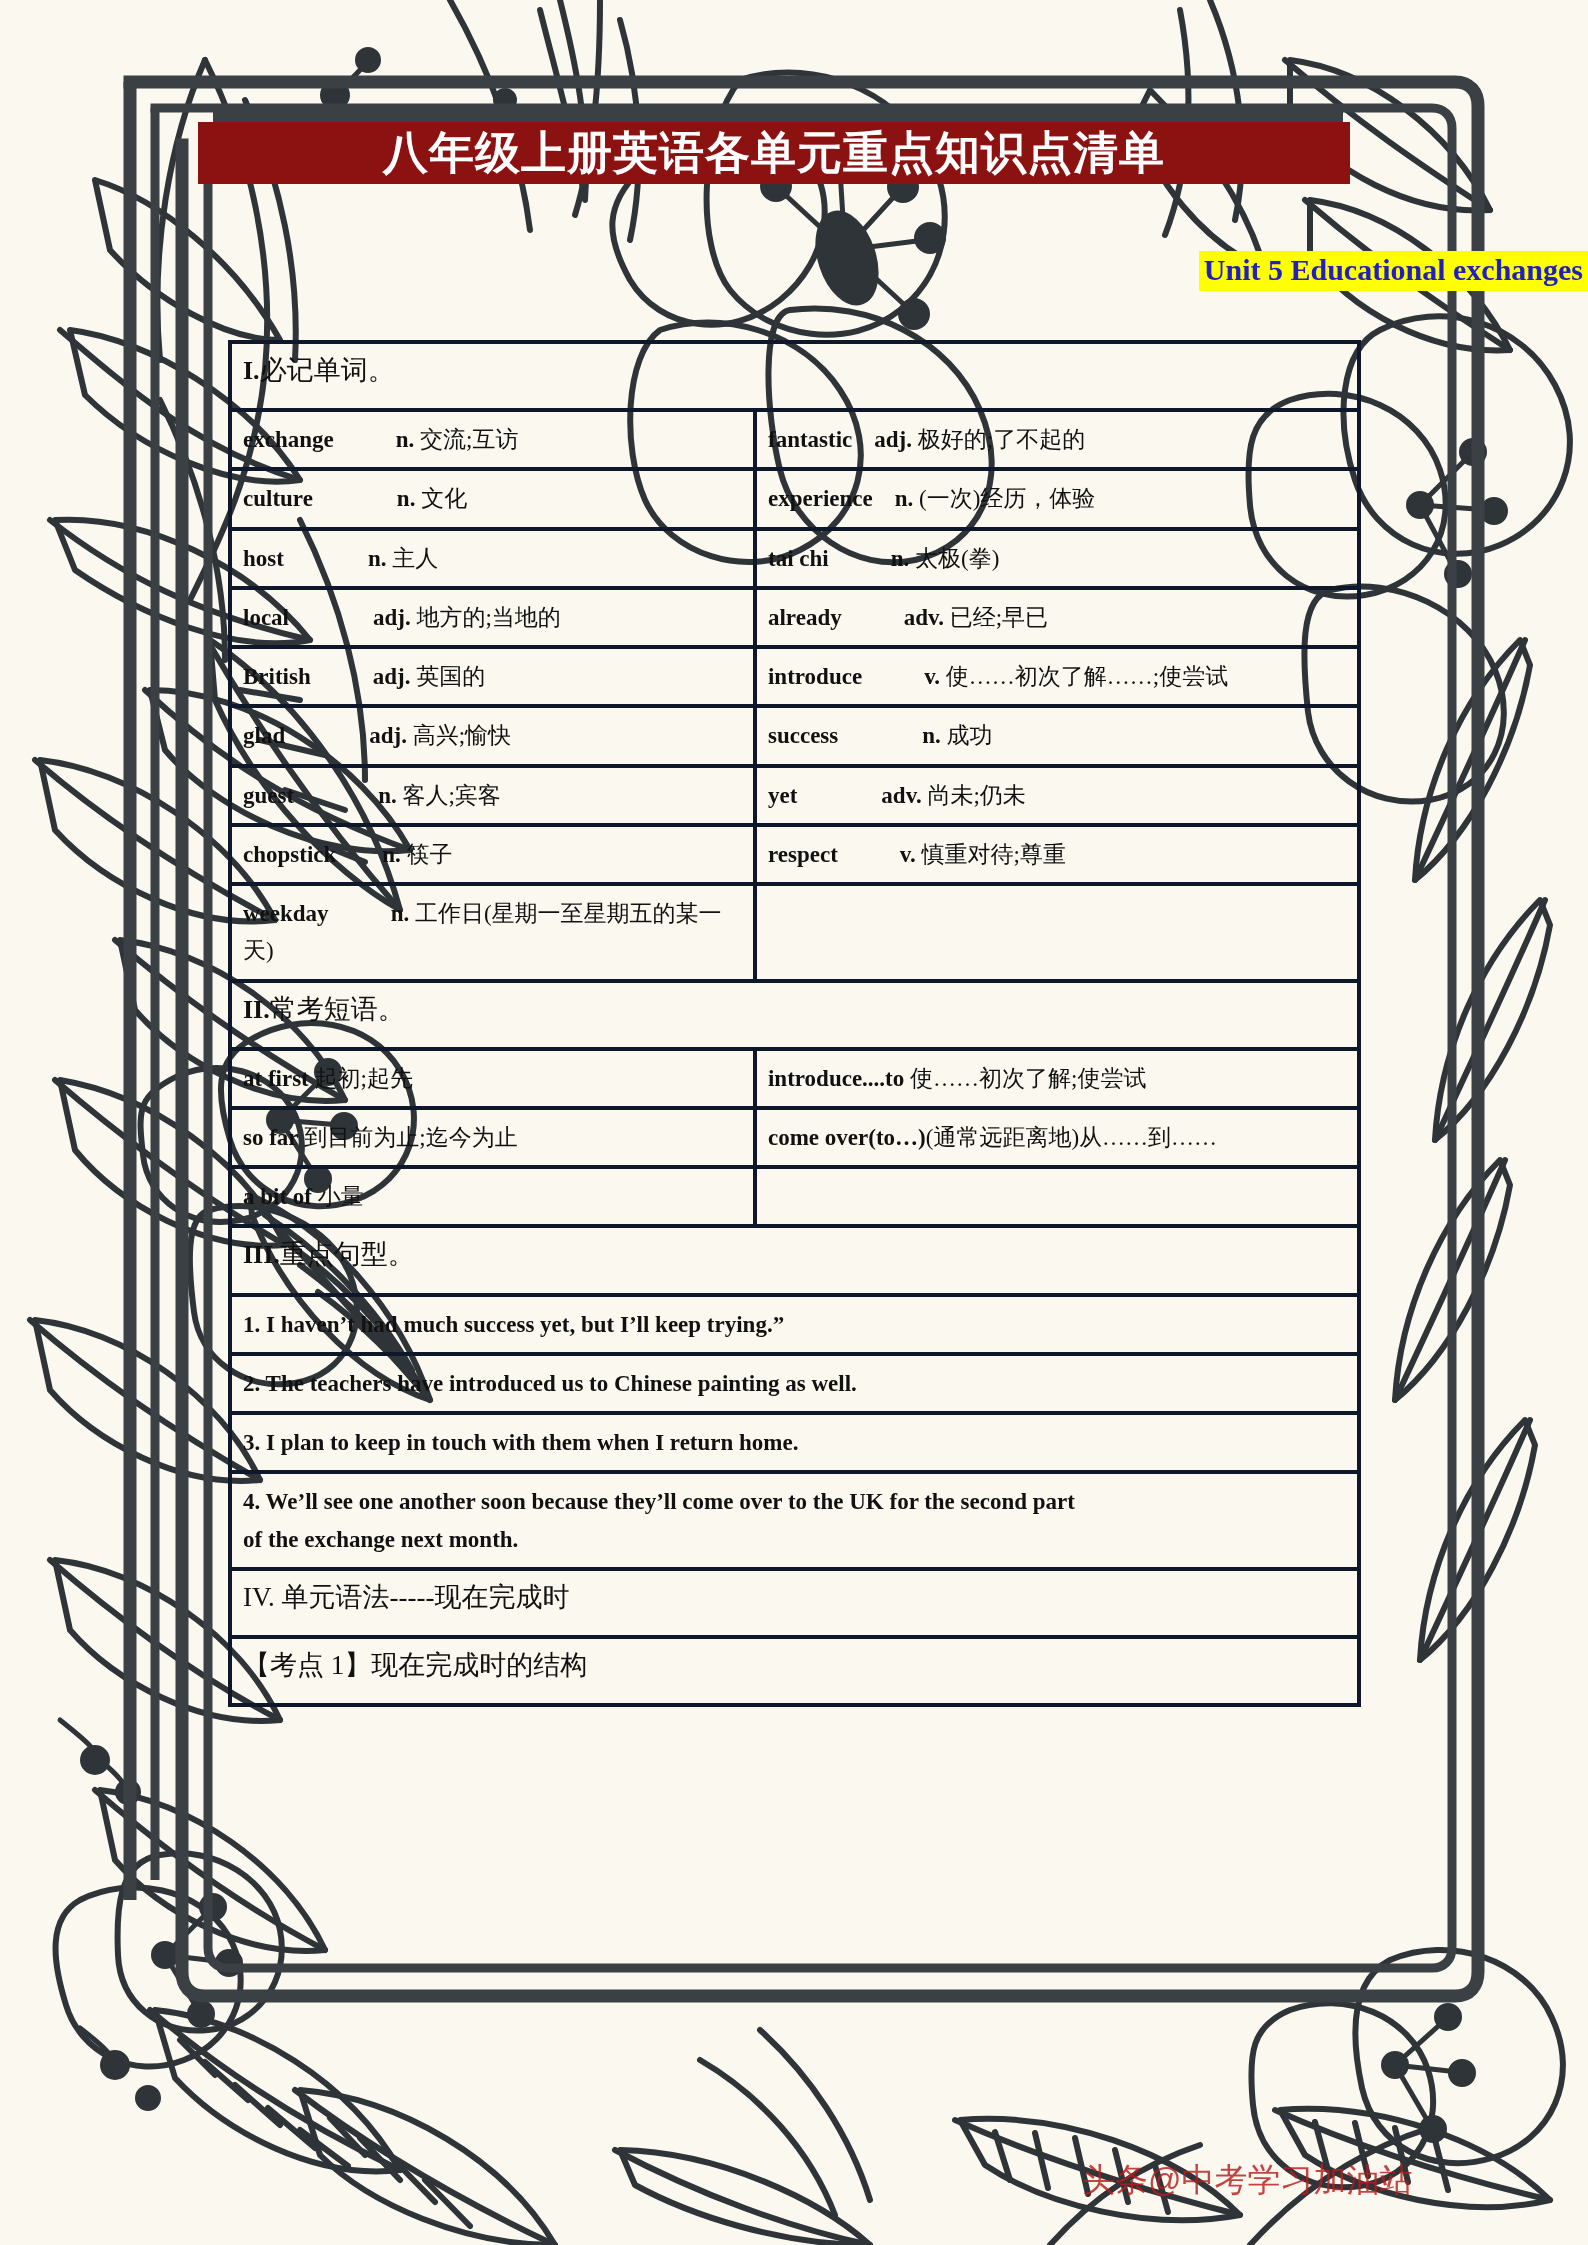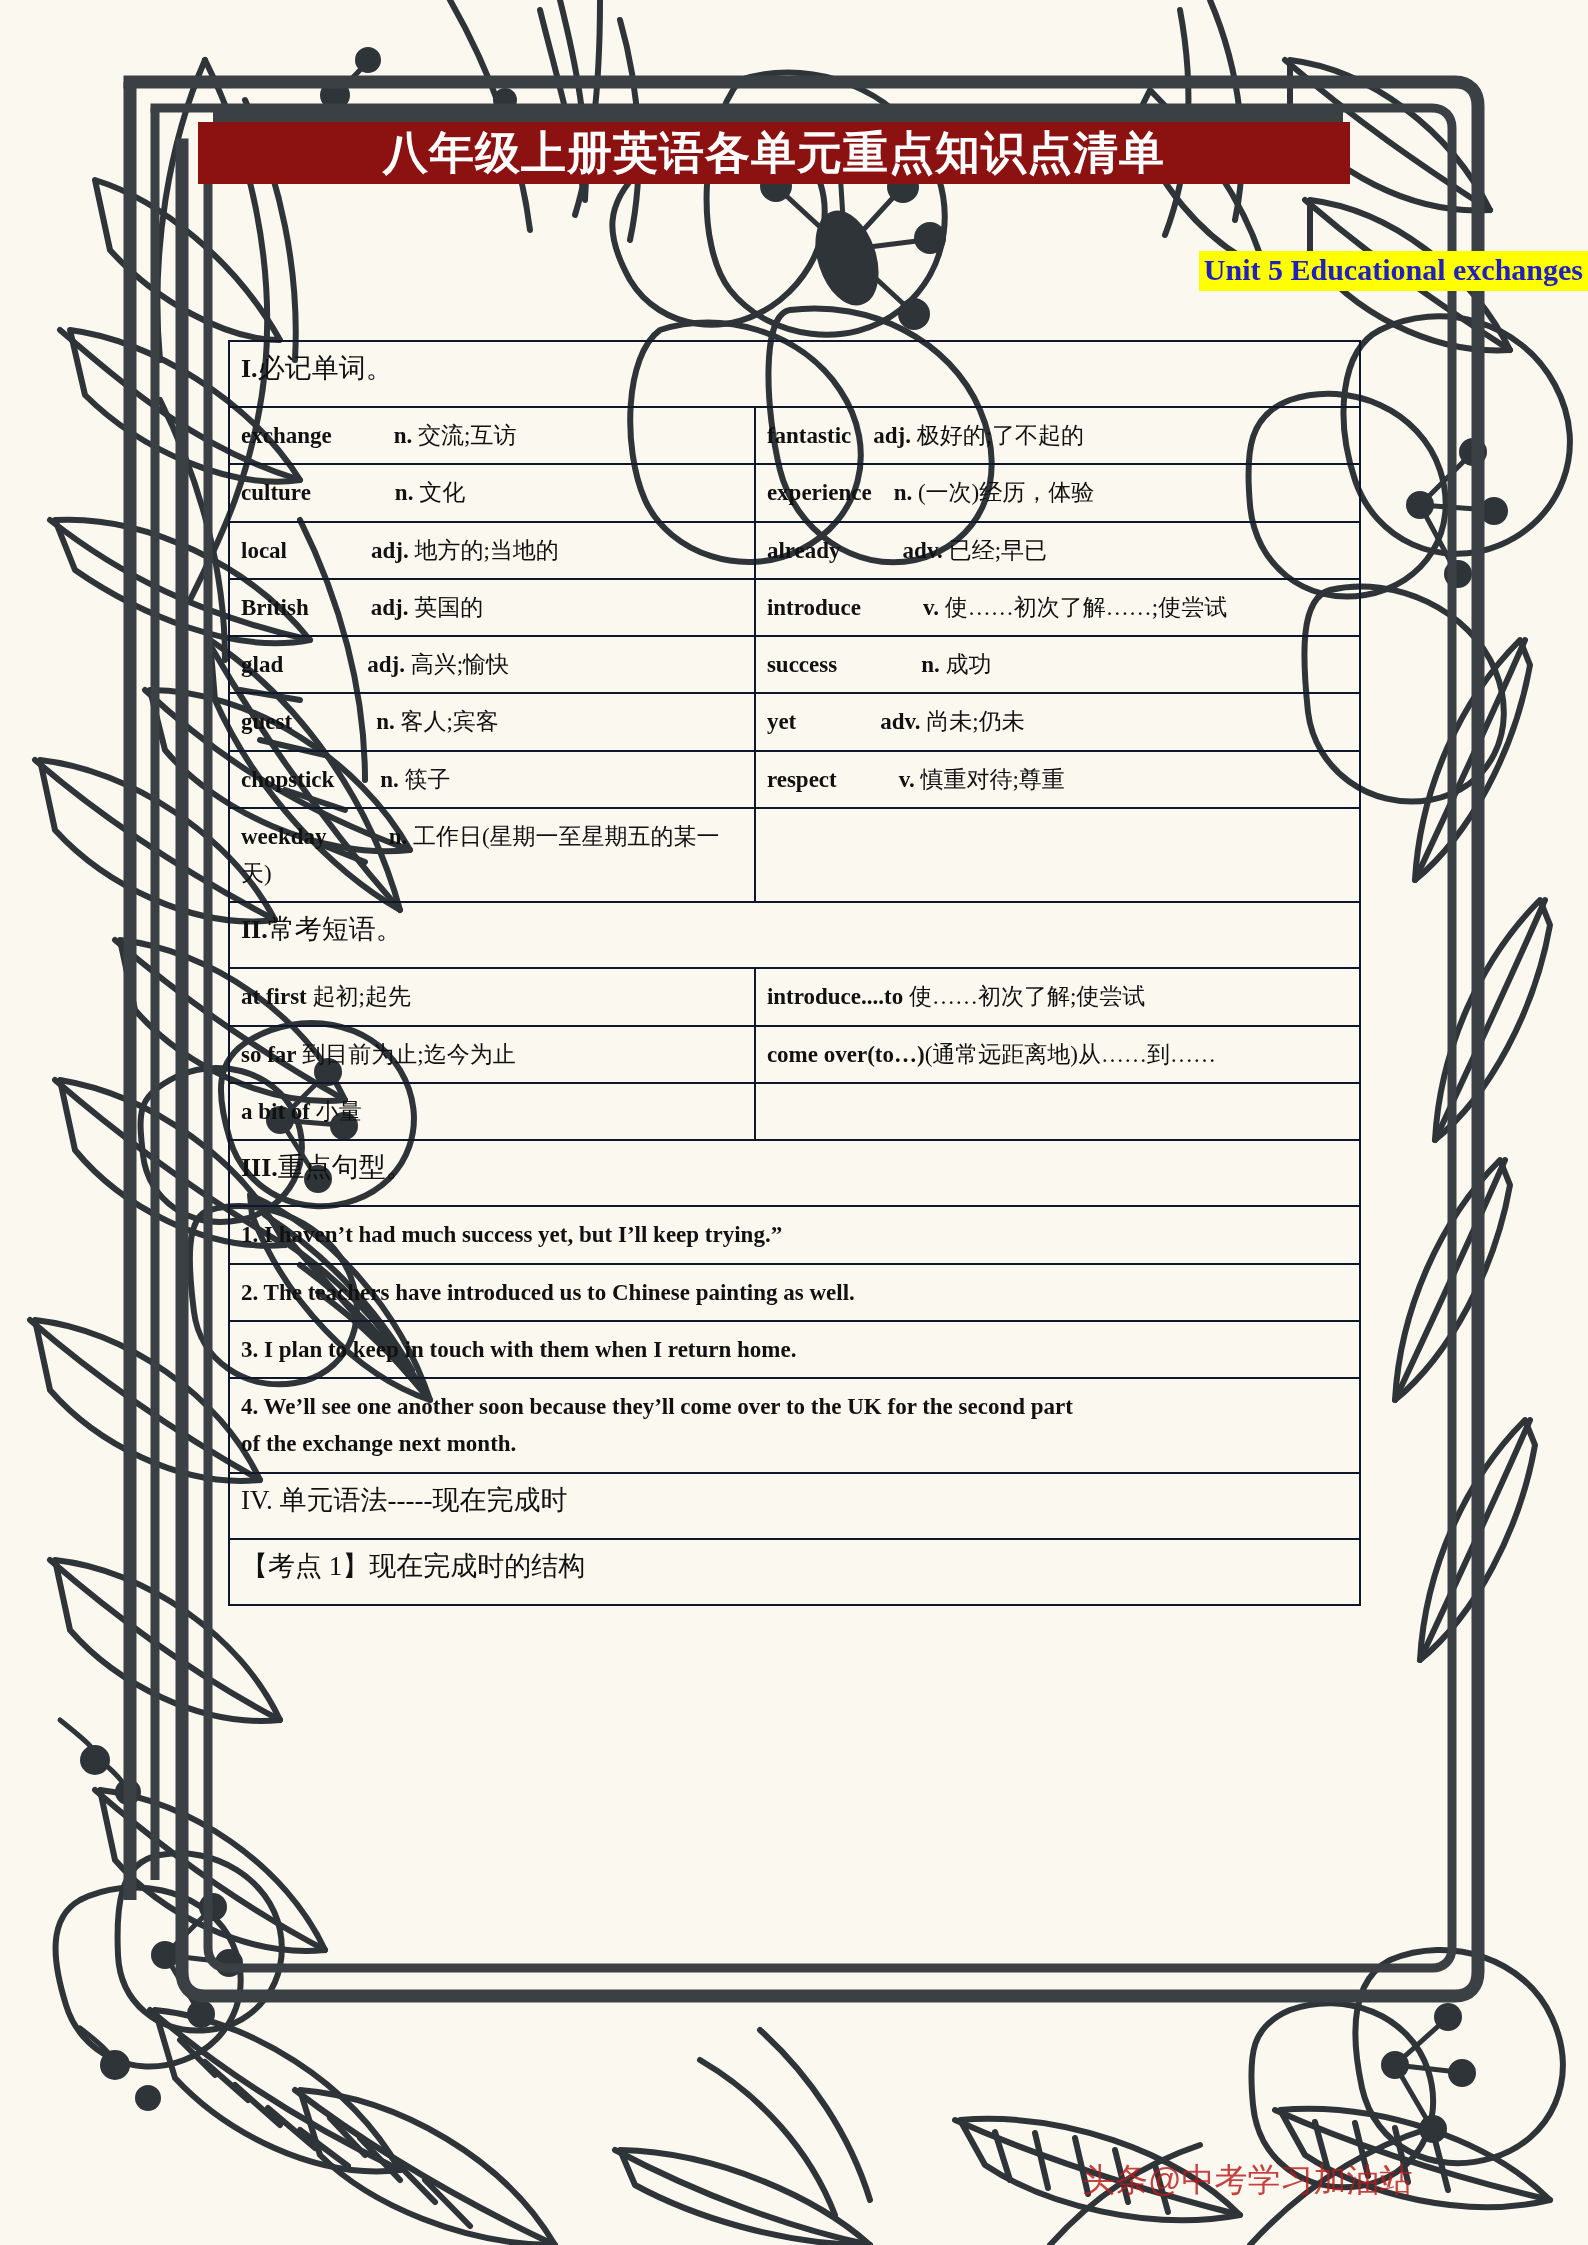--- a/index.html
+++ b/index.html
@@ -96,21 +96,21 @@
   .doc-table {
     position: absolute;
     left: 228px;
     top: 340px;
     width: 1133px;
     border-collapse: collapse;
     table-layout: fixed;
     font-family: "Liberation Serif", "DejaVu Serif", serif;
   }
   .doc-table td {
-    border: 2px solid #0f172a;
+    border: 4px solid #0f172a;
     padding: 9px 9px 9px 11px;
     vertical-align: top;
     font-size: 23px;
     line-height: 1.62;
     color: #111;
   }
   .doc-table td.hdr {
     font-size: 26px;
     padding-top: 6px;
     padding-bottom: 16px;
@@ -357,20 +357,28 @@
 
       <tr>
         <td>
           <span class="en">culture</span><span class="gap-l"></span><span class="pos">n.</span> <span>文化</span>
         </td>
         <td>
           <span class="en">experience</span><span class="gap-xs"></span><span class="pos">n.</span> <span>(一次)经历，体验</span>
         </td>
       </tr>
 
+      <tr>
+        <td>
+          <span class="en">host</span><span class="gap-l"></span><span class="pos">n.</span> <span>主人</span>
+        </td>
+        <td>
+          <span class="en">tai chi</span><span class="gap-m"></span><span class="pos">n.</span> <span>太极(拳)</span>
+        </td>
+      </tr>
 
       <tr>
         <td>
           <span class="en">local</span><span class="gap-l"></span><span class="pos">adj.</span> <span>地方的;当地的</span>
         </td>
         <td>
           <span class="en">already</span><span class="gap-m"></span><span class="pos">adv.</span> <span>已经;早已</span>
         </td>
       </tr>
 

